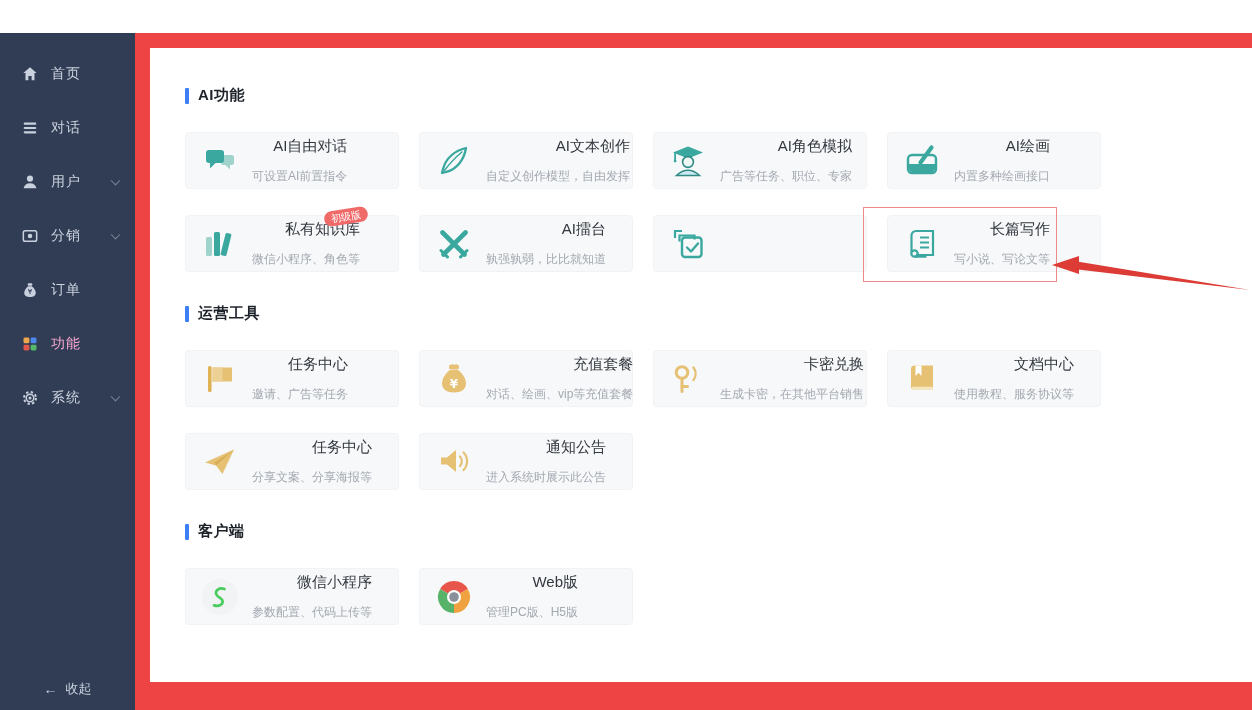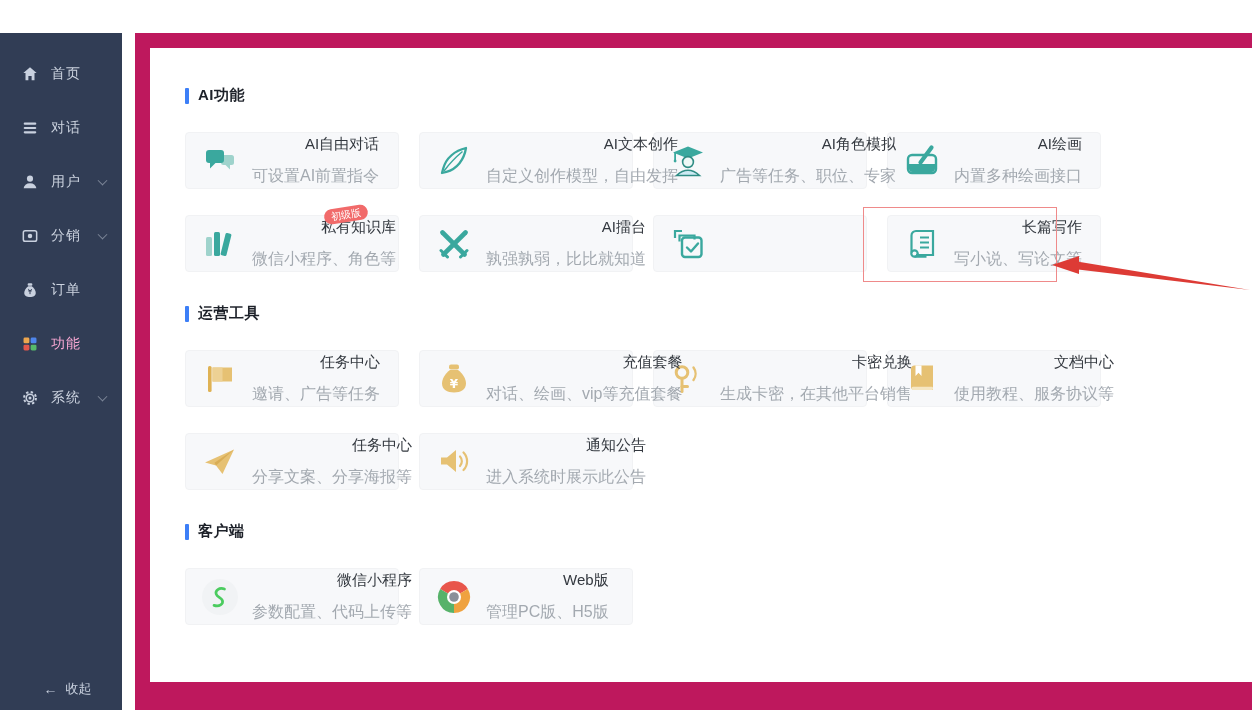--- a/index.html
+++ b/index.html
@@ -1,44 +1,44 @@
 <!DOCTYPE html>
 <html><head>
 <meta charset="utf-8">
 <style>
   * { margin:0; padding:0; box-sizing:border-box; }
   html,body { width:1252px; height:710px; overflow:hidden; }
   body { font-family:"Liberation Sans","DejaVu Sans",sans-serif; background:#ffffff; position:relative; }
 
   .topbar { position:absolute; left:0; top:0; width:1252px; height:33px; background:#ffffff; }
 
-  .sidebar { position:absolute; left:0; top:33px; width:122px; height:677px; background:#313d55; }
+  .sidebar { position:absolute; left:0; top:33px; width:135px; height:677px; background:#313d55; }
   .nav { padding-top:14px; }
   .nav-item { height:54px; display:flex; align-items:center; padding-left:21px; position:relative; cursor:pointer; }
   .nav-item .nav-icon { width:18px; height:18px; display:flex; align-items:center; justify-content:center; flex:0 0 18px; }
   .nav-item .nav-label { margin-left:12px; font-size:14px; color:#cdd4e0; letter-spacing:1px; }
   .nav-item.active .nav-label { color:#f9a8d4; }
   .chevron { position:absolute; right:16px; top:50%; width:7px; height:7px; border-right:1.6px solid #7d8698; border-bottom:1.6px solid #7d8698; transform:translateY(-70%) rotate(45deg); }
   .collapse-row { position:absolute; left:0; bottom:4px; width:135px; height:34px; display:flex; align-items:center; justify-content:center; color:#c9d1df; font-size:13px; cursor:pointer; }
   .collapse-row .arrow { margin-right:8px; font-size:14px; }
 
-  .main { position:absolute; left:135px; top:33px; width:1117px; height:677px; background:#be185d; }
+  .main { position:absolute; left:135px; top:33px; width:1117px; height:677px; background:#ef4444; }
   .panel { position:absolute; left:15px; top:15px; width:1102px; height:634px; background:#ffffff; padding:38px 35px; }
 
   .section-title { display:flex; align-items:center; margin-bottom:27px; }
   .section-bar { width:4px; height:16px; background:#3d7ff7; border-radius:1px; margin-right:9px; }
   .section-text { font-size:15px; font-weight:bold; color:#1d2129; letter-spacing:0.5px; }
 
   .card-grid { display:grid; grid-template-columns:repeat(4,214px); column-gap:20px; row-gap:26px; margin-bottom:32px;text-align:right; }
   .card { width:214px; height:57px; background:#f7f8fa; border:1px solid #f1f2f4; border-radius:4px; display:flex; align-items:center; padding-left:14px; cursor:pointer; }
   .card-icon { width:40px; height:40px; display:flex; align-items:center; justify-content:center; flex:0 0 40px; }
   .card-icon svg { width:38px; height:38px; }
   .card-text { margin-left:12px; position:relative; }
   .card-title { font-size:15px; color:#33383f; }
-  .card-sub { font-size:16px; color:#a3a9b0; margin-top:12px; white-space:nowrap; }
+  .card-sub { font-size:12px; color:#a3a9b0; margin-top:12px; white-space:nowrap; }
   .badge { position:absolute; top:-11px; left:72px; background:#f16a6a; color:#fff; font-size:10px; line-height:15px; padding:0 7px; border-radius:8px; white-space:nowrap; transform:rotate(-9deg); }
 
   .annotation-rect { position:absolute; left:863px; top:207px; width:194px; height:75px; border:1px solid #ef8a8a; pointer-events:none; }
   .annotation-arrow { position:absolute; left:1052px; top:255px; width:200px; height:45px; pointer-events:none; }
 
   .nav-icon svg { width:18px; height:18px; }
 </style>
 </head>
 <body>
 

